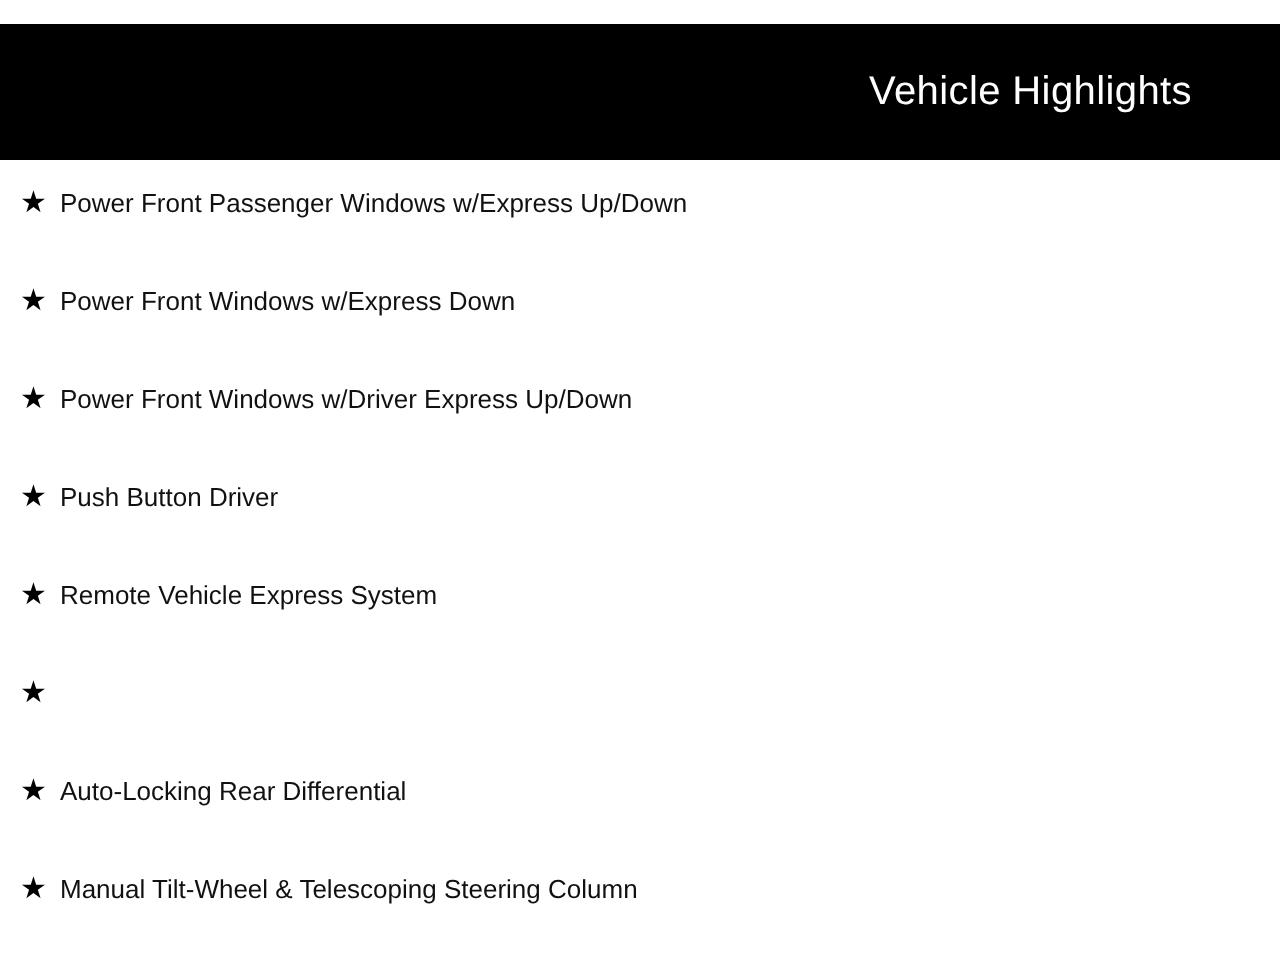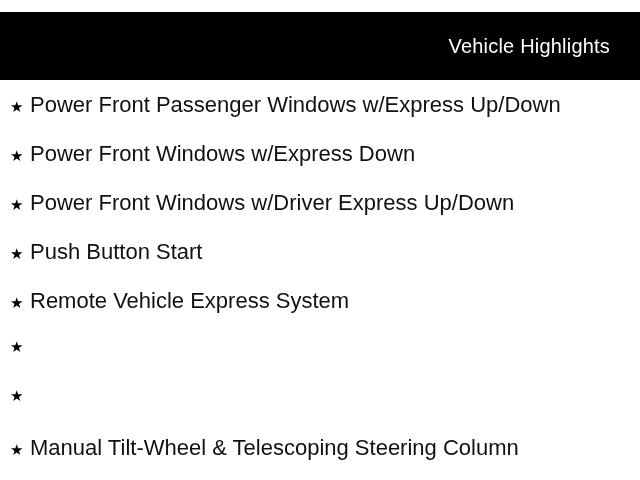--- a/index.html
+++ b/index.html
@@ -23,21 +23,21 @@
     position: absolute;
     left: 0;
     top: 12px;
     width: 640px;
     height: 68px;
     background: #000000;
     display: flex;
     align-items: center;
     justify-content: flex-end;
     box-sizing: border-box;
-    padding-right: 30px;
+    padding-right: 44px;
   }
   .header-title {
     color: #ffffff;
     font-size: 20px;
     font-weight: 400;
     letter-spacing: 0.2px;
     line-height: 1;
   }
   .features {
     position: absolute;
@@ -57,21 +57,21 @@
   .bullet-star {
     width: 20px;
     flex: 0 0 20px;
     color: #000000;
     font-size: 15px;
     line-height: 1;
     text-align: left;
   }
   .feature-text {
     color: #111111;
-    font-size: 22px;
+    font-size: 13px;
     line-height: 1;
     white-space: nowrap;
   }
 </style>
 </head>
 <body>
 
 <div class="page">
 
   <div class="header-bar">
@@ -90,34 +90,35 @@
       <span class="feature-text">Power Front Windows w/Express Down</span>
     </div>
 
     <div class="feature-row">
       <span class="bullet-star">★</span>
       <span class="feature-text">Power Front Windows w/Driver Express Up/Down</span>
     </div>
 
     <div class="feature-row">
       <span class="bullet-star">★</span>
-      <span class="feature-text">Push Button Start</span>
+      <span class="feature-text">Push Button Driver</span>
     </div>
 
     <div class="feature-row">
       <span class="bullet-star">★</span>
       <span class="feature-text">Remote Vehicle Express System</span>
     </div>
 
     <div class="feature-row">
       <span class="bullet-star">★</span>
     </div>
 
     <div class="feature-row">
       <span class="bullet-star">★</span>
+      <span class="feature-text">Auto-Locking Rear Differential</span>
     </div>
 
     <div class="feature-row">
       <span class="bullet-star">★</span>
       <span class="feature-text">Manual Tilt-Wheel &amp; Telescoping Steering Column</span>
     </div>
 
   </div>
 </div>
 

